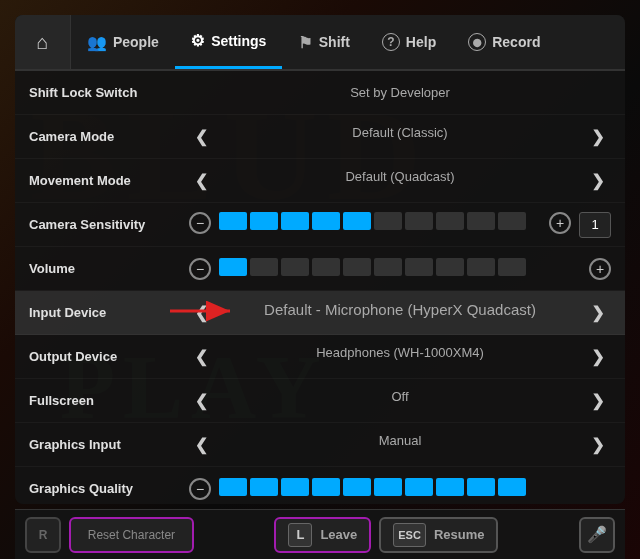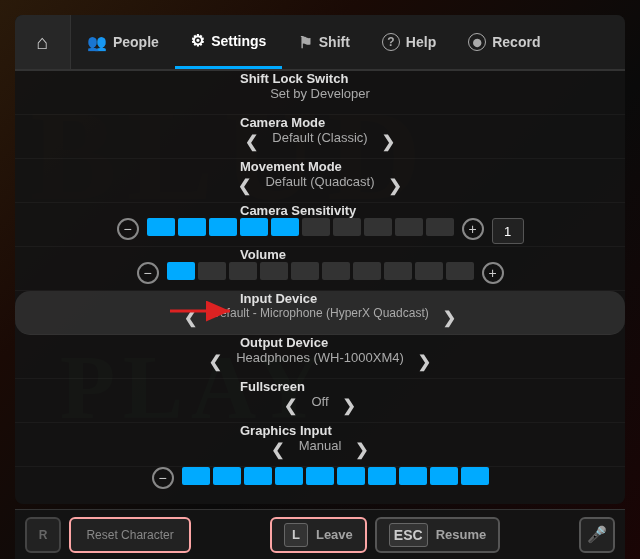--- a/index.html
+++ b/index.html
@@ -135,21 +135,20 @@
       border-radius: 4px;
     }
 
     .setting-row {
       display: flex;
       align-items: center;
       padding: 0 14px;
       height: 44px;
       border-bottom: 1px solid rgba(255,255,255,0.04);
       position: relative;
-      flex-direction: column;
     }
 
     .setting-row.highlighted {
       background: rgba(60,60,60,0.6);
     }
 
     .setting-label {
       color: #e0e0e0;
       font-size: 13px;
       font-weight: 700;
@@ -271,21 +270,21 @@
 
     .btn-r {
       width: 36px;
     }
 
     .btn-leave {
       display: flex;
       align-items: center;
       gap: 8px;
       background: #222;
-      border: 2px solid #fca5a5;
+      border: 2px solid #a21caf;
       border-radius: 6px;
       height: 36px;
       padding: 0 12px;
       cursor: pointer;
       flex: 1;
       max-width: 160px;
       justify-content: center;
     }
 
     .btn-leave-key {
@@ -321,21 +320,21 @@
       flex: 1;
       max-width: 180px;
       justify-content: center;
     }
 
     .btn-esc-key {
       background: #333;
       border: 1px solid #666;
       border-radius: 3px;
       color: #ccc;
-      font-size: 14px;
+      font-size: 11px;
       font-weight: bold;
       padding: 2px 4px;
       height: 24px;
       display: flex;
       align-items: center;
       justify-content: center;
     }
 
     .btn-mic {
       width: 36px;
@@ -450,36 +449,36 @@
             <div class="slider-seg empty"></div>
             <div class="slider-seg empty"></div>
             <div class="slider-seg empty"></div>
             <div class="slider-seg empty"></div>
             <div class="slider-seg empty"></div>
           </div>
           <div class="plus-btn">+</div>
         </div>
       </div>
 
-      <div class="setting-row highlighted" style="position:relative;border-radius:15px;">
+      <div class="setting-row highlighted" style="position:relative;">
         <span class="setting-label">Input Device</span>
 
         <div class="red-arrow">
           <svg width="70" height="22" viewBox="0 0 70 22">
             <defs>
               <marker id="arrowhead" markerWidth="8" markerHeight="7" refX="8" refY="3.5" orient="auto">
                 <polygon points="0 0, 8 3.5, 0 7" fill="#dd2222"></polygon>
               </marker>
             </defs>
             <line x1="0" y1="11" x2="60" y2="11" stroke="#dd2222" stroke-width="3" marker-end="url(#arrowhead)"></line>
           </svg>
         </div>
         <div class="setting-control">
           <span class="arrow-btn">❮</span>
-          <span class="setting-value" style="font-size:12px;">Default - Microphone (HyperX Quadcast)</span>
+          <span class="setting-value" style="font-size:15px;">Default - Microphone (HyperX Quadcast)</span>
           <span class="arrow-btn">❯</span>
         </div>
       </div>
 
       <div class="setting-row">
         <span class="setting-label">Output Device</span>
         <div class="setting-control">
           <span class="arrow-btn">❮</span>
           <span class="setting-value">Headphones (WH-1000XM4)</span>
           <span class="arrow-btn">❯</span>
@@ -498,20 +497,21 @@
       <div class="setting-row">
         <span class="setting-label">Graphics Input</span>
         <div class="setting-control">
           <span class="arrow-btn">❮</span>
           <span class="setting-value">Manual</span>
           <span class="arrow-btn">❯</span>
         </div>
       </div>
 
       <div class="setting-row">
+        <span class="setting-label">Graphics Quality</span>
         <div class="setting-control">
           <div class="minus-btn">−</div>
           <div class="slider-track">
             <div class="slider-seg filled"></div>
             <div class="slider-seg filled"></div>
             <div class="slider-seg filled"></div>
             <div class="slider-seg filled"></div>
             <div class="slider-seg filled"></div>
             <div class="slider-seg filled"></div>
             <div class="slider-seg filled"></div>

